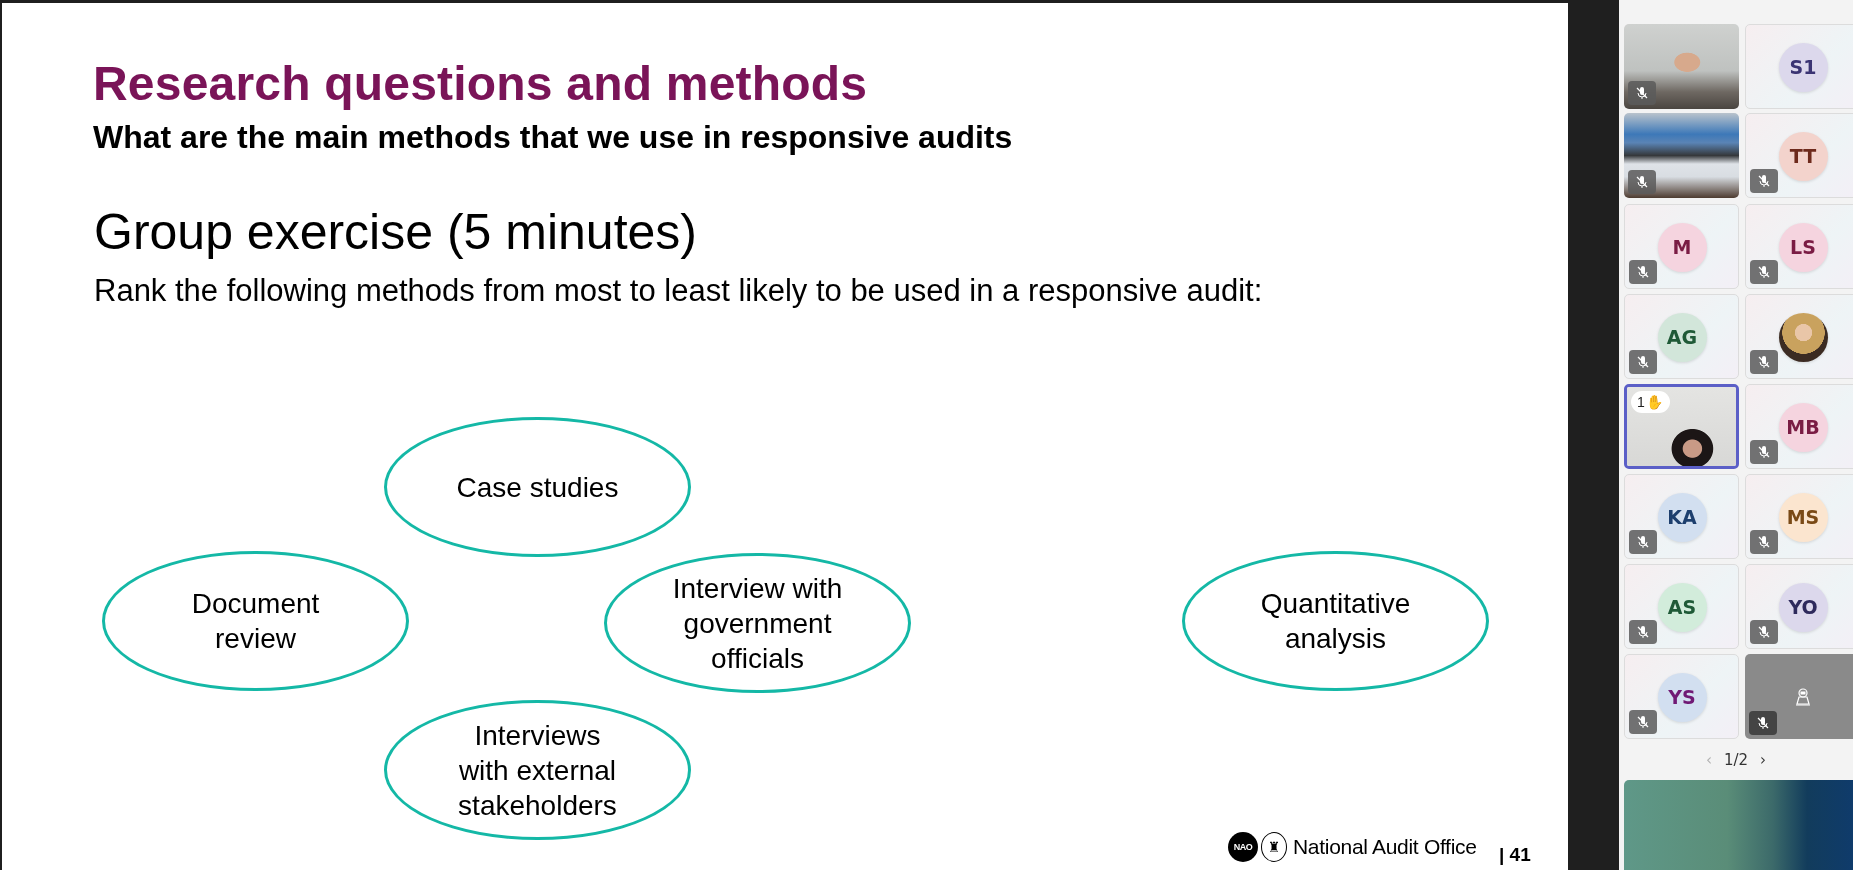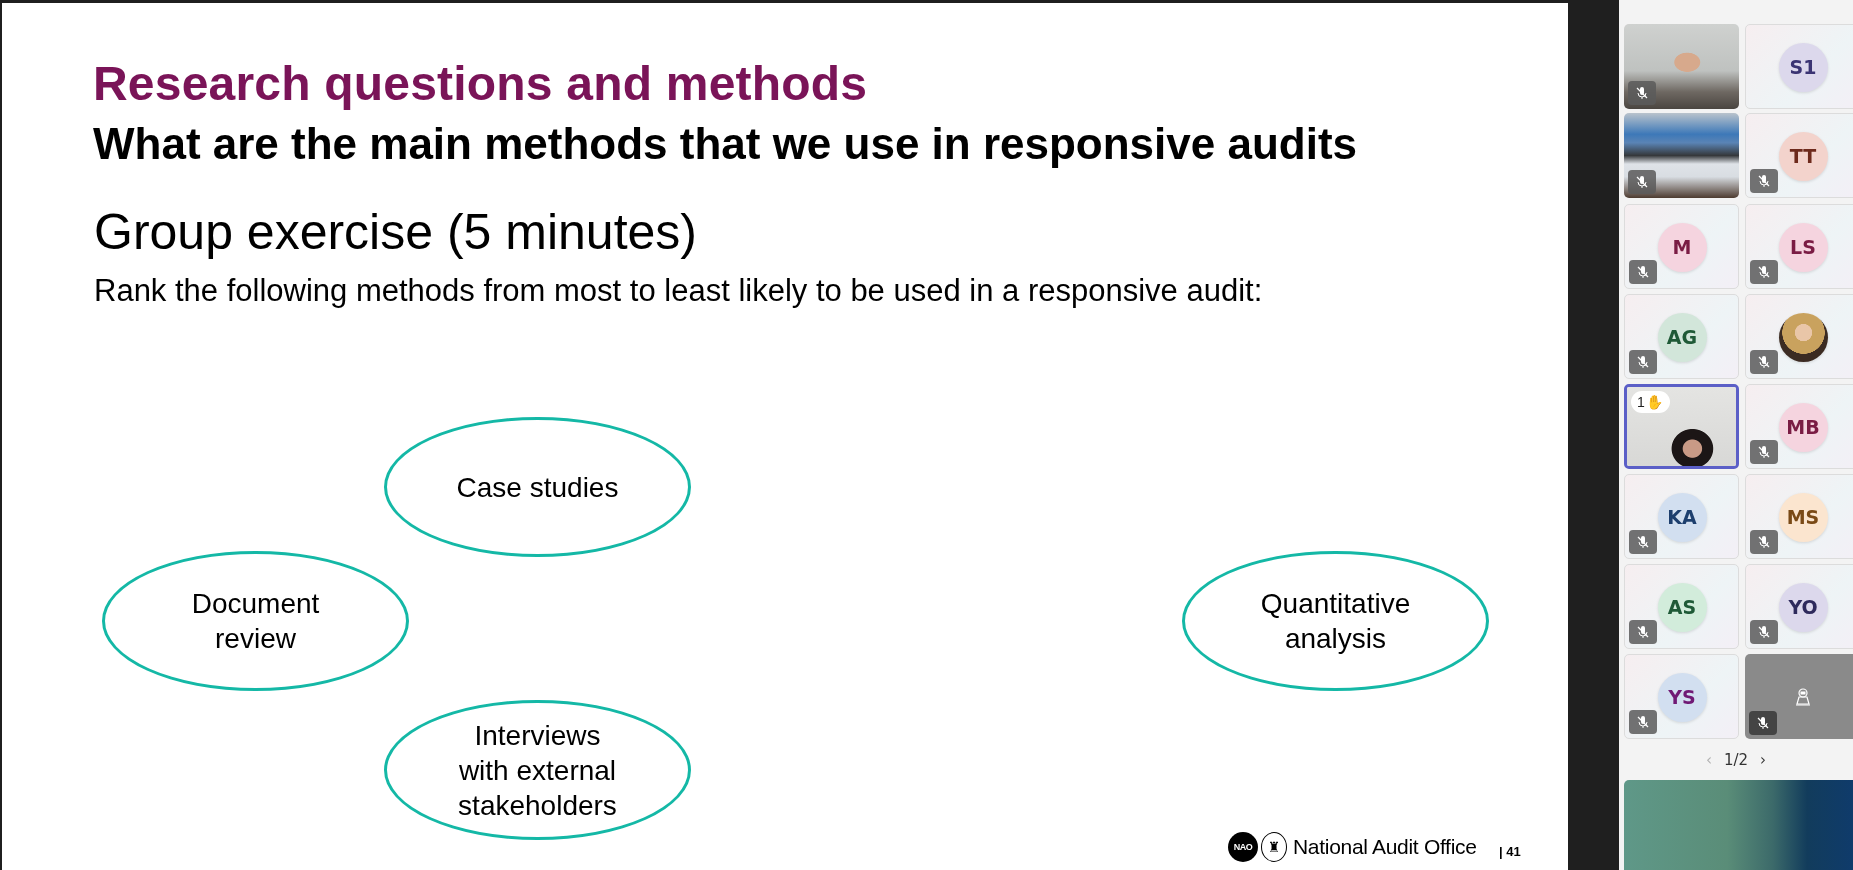--- a/index.html
+++ b/index.html
@@ -1,29 +1,29 @@
 <!DOCTYPE html>
 <html><head>
 <meta charset="utf-8">
 <style>
   html, body { margin:0; padding:0; }
   body { width:1853px; height:870px; position:relative; overflow:hidden; background:#1f1f1f; font-family:"Liberation Sans", sans-serif; }
   .topbar { position:absolute; left:0; top:0; width:1568px; height:3px; background:#1f1f1f; }
   .slide { position:absolute; left:2px; top:3px; width:1566px; height:867px; background:#ffffff; overflow:hidden; }
   .title { position:absolute; left:91px; top:53px; font-weight:bold; font-size:48px; color:#7a1458; white-space:nowrap; letter-spacing:0.2px; }
-  .subtitle { position:absolute; left:91px; top:116px; font-weight:bold; font-size:44px; color:#000; white-space:nowrap; }
+  .subtitle { position:absolute; left:91px; top:116px; font-weight:bold; font-size:32px; color:#000; white-space:nowrap; }
   .heading { position:absolute; left:92px; top:200px; font-size:50px; color:#000; white-space:nowrap; }
   .instruction { position:absolute; left:92px; top:270px; font-size:31px; color:#000; white-space:nowrap; }
   .ellipse { position:absolute; border:3px solid #14b8a6; border-radius:50%; box-sizing:border-box; display:flex; align-items:center; justify-content:center; text-align:center; font-size:28px; line-height:35px; color:#000; background:#fff; }
   .ellipse span { white-space:pre-line; }
   .footer-logo { position:absolute; left:1226px; top:829px; display:flex; align-items:center; gap:3px; }
   .nao-badge { width:30px; height:30px; border-radius:50%; background:#000; color:#fff; font-size:9px; display:flex; align-items:center; justify-content:center; font-weight:bold; letter-spacing:-0.5px; }
   .crest { width:26px; height:30px; border:1.5px solid #000; border-radius:50%; box-sizing:border-box; display:flex; align-items:center; justify-content:center; font-size:14px; color:#000; }
   .nao-name { font-size:21px; color:#000; margin-left:3px; letter-spacing:-0.3px; }
-  .page-num { position:absolute; left:1497px; top:841px; font-size:13px; color:#000; font-weight:bold; }
+  .page-num { position:absolute; left:1497px; top:841px; font-size:19px; color:#000; font-weight:bold; }
   .gap { position:absolute; left:1568px; top:0; width:51px; height:870px; background:#1f1f1f; }
   .panel { position:absolute; left:1619px; top:0; width:234px; height:870px; background:#f3f3f3; overflow:hidden;padding-left:8px; }
   .tile { position:absolute; width:115px; height:85px; border-radius:5px; border:1px solid #dcdcdc; box-sizing:border-box; overflow:hidden; background:linear-gradient(135deg,#f6eef0,#eef4f6 60%,#f3eff6); }
   .tile.video { border:none; }
   .tile.cam { background:#8a8a8a; border:none; }
   .tile.active { border:3px solid #5b5fc7; }
   .avatar { position:absolute; left:50%; top:50%; width:49px; height:49px; margin:-24px 0 0 -24px; border-radius:50%; display:flex; align-items:center; justify-content:center; font-size:19px; font-weight:600; font-family:"DejaVu Sans", sans-serif; box-shadow:0 1px 3px rgba(0,0,0,0.12); }
   .mute { position:absolute; left:4px; bottom:4px; width:28px; height:24px; border-radius:4px; background:rgba(90,90,90,0.85); display:flex; align-items:center; justify-content:center; }
   .cam .mute { background:#444; }
   .hand-badge { position:absolute; left:4px; top:4px; height:22px; padding:0 6px; border-radius:11px; background:#fff; display:flex; align-items:center; gap:2px; font-size:14px; color:#222; }
@@ -43,20 +43,25 @@
   <div class="heading">Group exercise (5 minutes)</div>
   <div class="instruction">Rank the following methods from most to least likely to be used in a responsive audit:</div>
 
   <div class="ellipse" style="left:382px;top:414px;width:307px;height:140px;">
       <span>Case studies</span>
     </div>
   <div class="ellipse" style="left:100px;top:548px;width:307px;height:140px;">
       <span>Document
 review</span>
     </div>
+  <div class="ellipse" style="left:602px;top:550px;width:307px;height:140px;">
+      <span>Interview with
+government
+officials</span>
+    </div>
   <div class="ellipse" style="left:1180px;top:548px;width:307px;height:140px;">
       <span>Quantitative
 analysis</span>
     </div>
   <div class="ellipse" style="left:382px;top:697px;width:307px;height:140px;">
       <span>Interviews
 with external
 stakeholders</span>
     </div>
 

